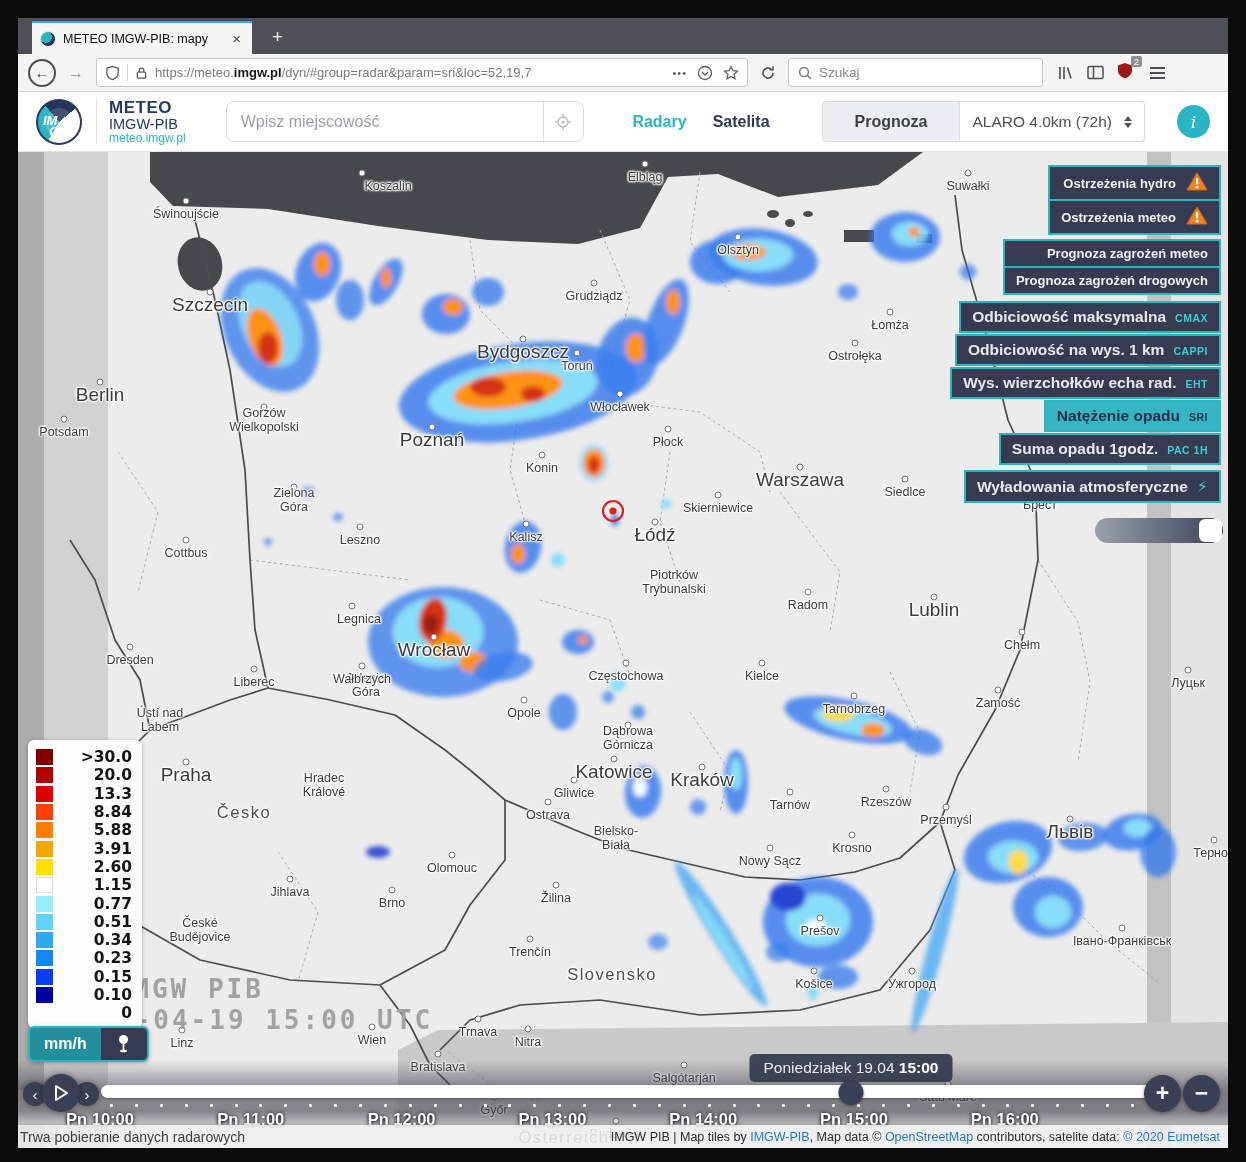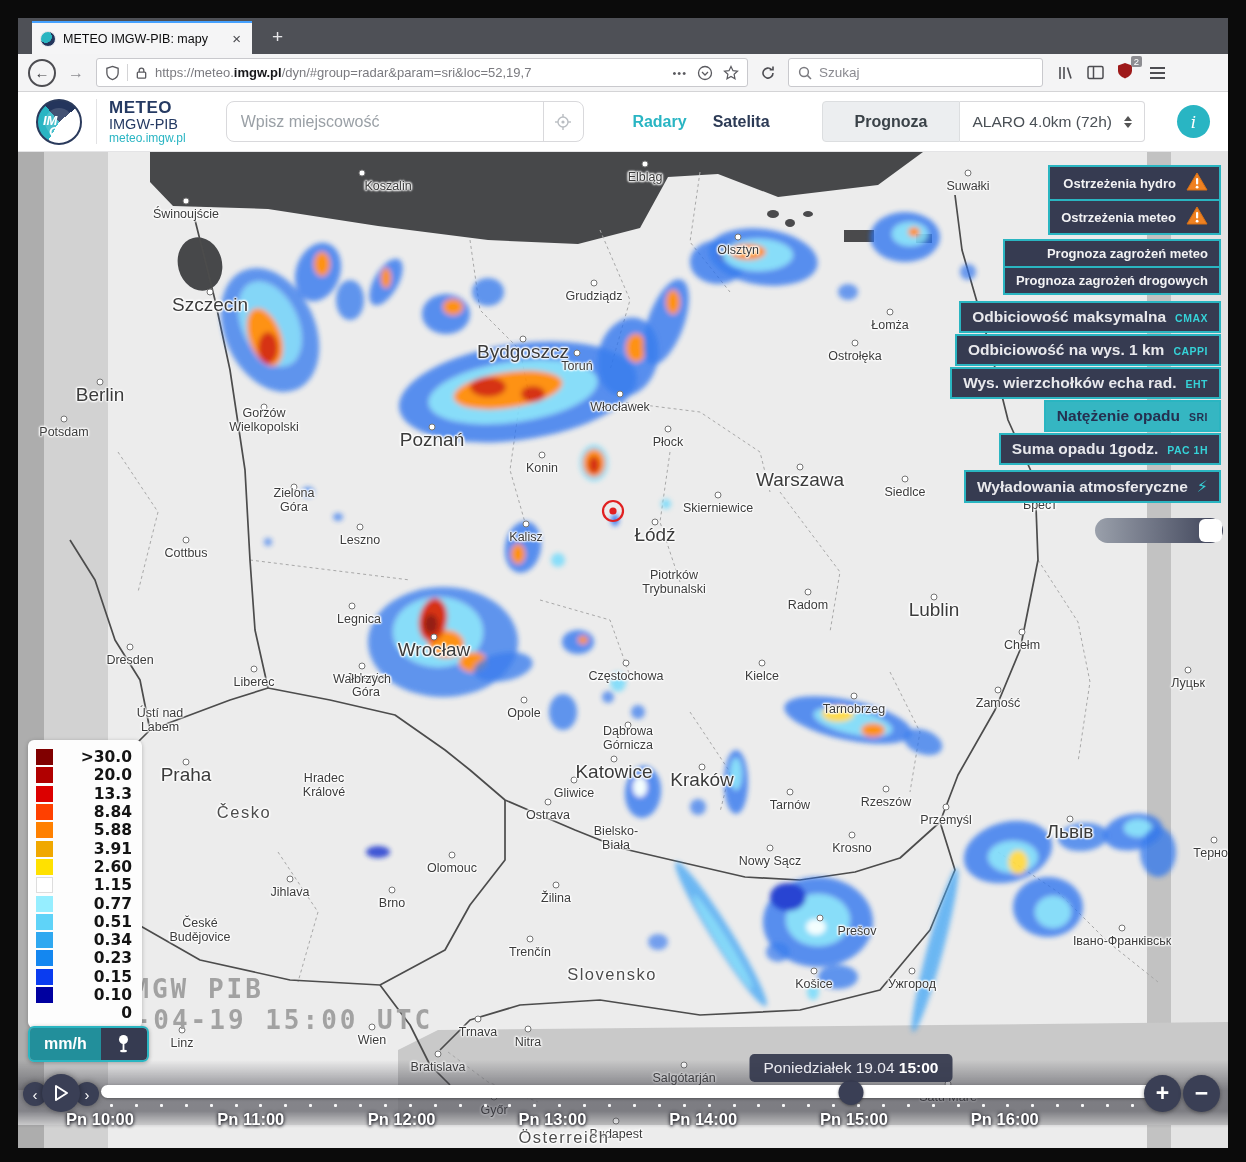--- a/index.html
+++ b/index.html
@@ -501,21 +501,21 @@
           <div class="city-dot" style="left: 1196px; top: 688px;"></div>
           <div class="city" style="left: 1196px; top: 701px;">Терноп</div>
           <div class="city-dot" style="left: 272px; top: 727px;"></div>
           <div class="city" style="left: 272px; top: 740px;">Jihlava</div>
           <div class="city-dot" style="left: 374px; top: 738px;"></div>
           <div class="city" style="left: 374px; top: 751px;">Brno</div>
           <div class="city-dot" style="left: 538px; top: 733px;"></div>
           <div class="city" style="left: 538px; top: 746px;">Žilina</div>
           <div class="city" style="left: 182px; top: 778px;">České<div>Budějovice</div></div>
           <div class="city-dot" style="left: 802px; top: 766px;"></div>
-          <div class="city" style="left: 839px; top: 779px; text-align: right;">Prešov</div>
+          <div class="city" style="left: 802px; top: 779px; text-align: right;">Prešov</div>
           <div class="city-dot" style="left: 512px; top: 787px;"></div>
           <div class="city" style="left: 512px; top: 800px;">Trenčín</div>
           <div class="city-dot" style="left: 1104px; top: 776px;"></div>
           <div class="city" style="left: 1104px; top: 789px;">Івано-Франківськ</div>
           <div class="city-dot" style="left: 796px; top: 819px;"></div>
           <div class="city" style="left: 796px; top: 832px;">Košice</div>
           <div class="city-dot" style="left: 894px; top: 819px;"></div>
           <div class="city" style="left: 894px; top: 832px;">Ужгород</div>
           <div class="city country" style="left: 594px; top: 822px;">Slovensko</div>
           <div class="city-dot" style="left: 354px; top: 875px;"></div>
@@ -739,16 +739,20 @@
             <span class="tl-label" style="left: 986.8px;">Pn 16:00</span>
           </div>
       <div class="tl-thumb" id="tl-thumb" style="left: 833px;"></div>
       <div class="tl-tooltip" id="tl-tooltip" style="left: 833px;">
         <span>Poniedziałek 19.04</span> <b>15:00</b>
       </div>
     </div>
     <span class="zoom-btn zoom-in">+</span>
     <span class="zoom-btn zoom-out">−</span>
 
+    <div class="bottom-bar">
+      <span class="status-text">Trwa pobieranie danych radarowych</span>
+      <span class="attrib" id="attrib"><span>IMGW PIB | Map tiles by </span><a href="#">IMGW-PIB</a><span>, Map data © </span><a href="#">OpenStreetMap</a><span> contributors, satelite data: </span><a href="#">© 2020 Eumetsat</a></span>
+    </div>
   </div>
 
 </div>
 </div>
 
 </body></html>

